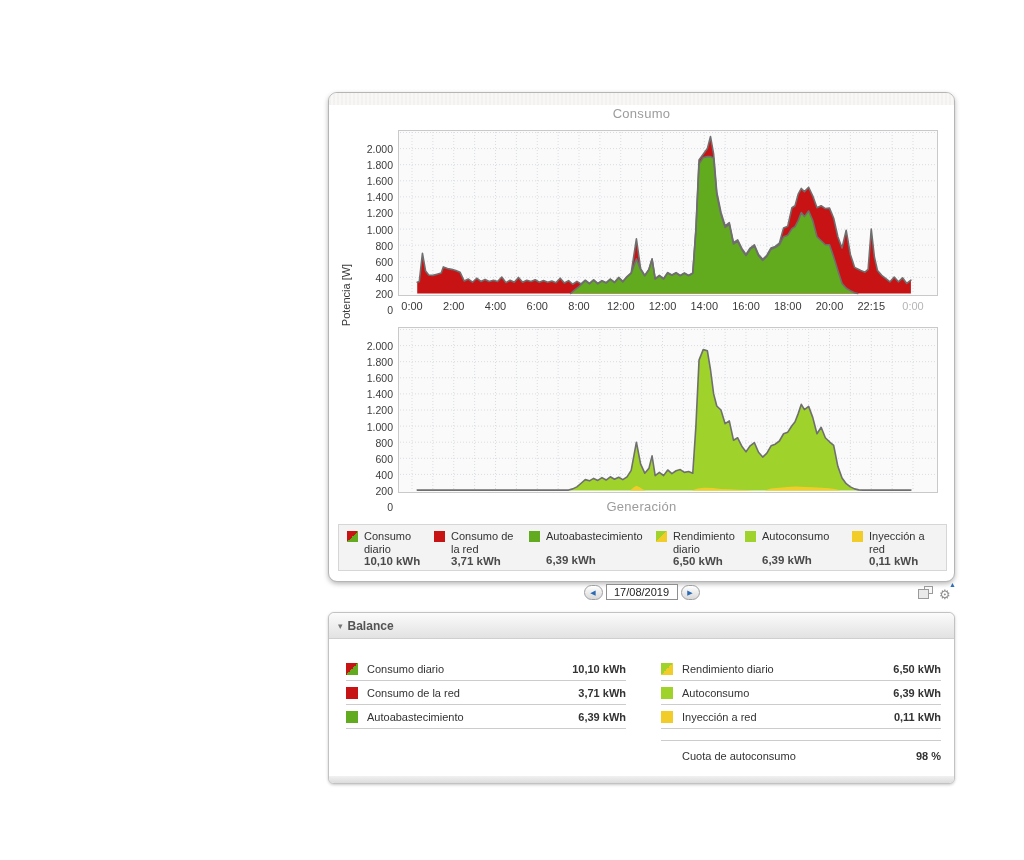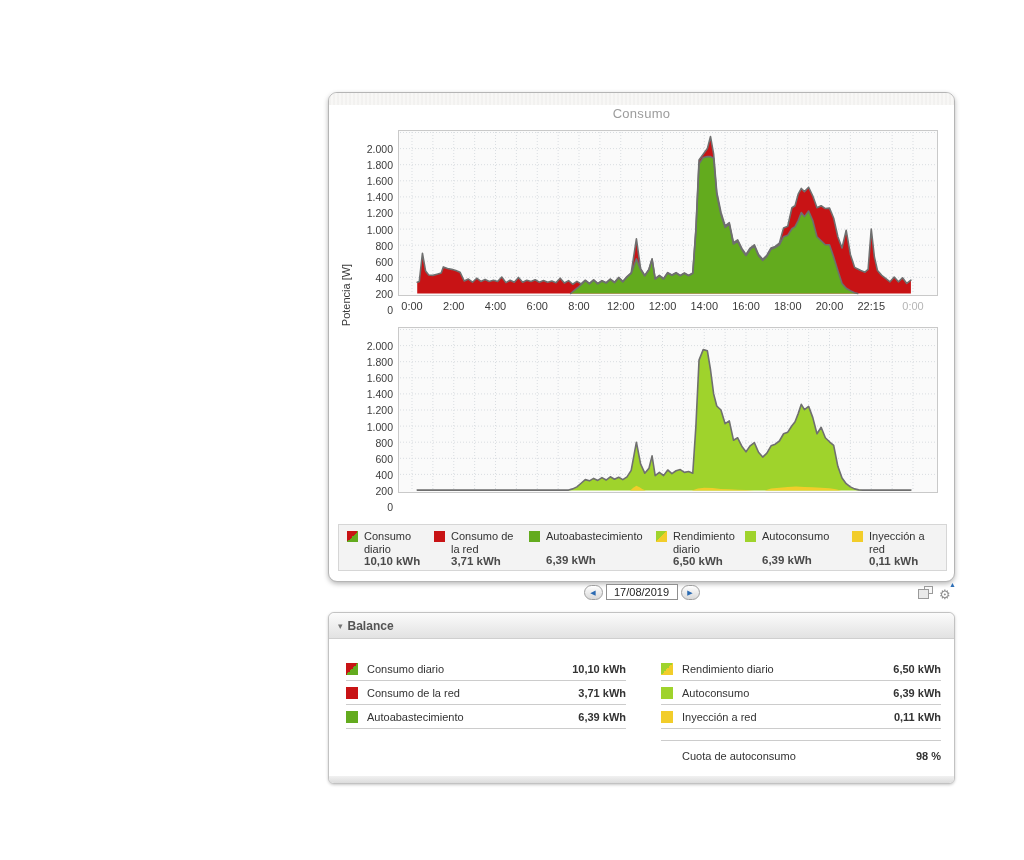--- a/index.html
+++ b/index.html
@@ -250,20 +250,21 @@
         <line x1="451.375" y1="1" x2="451.375" y2="163" stroke="#d9dde1" stroke-width="1" stroke-dasharray="1,2"></line>
         <line x1="472.25" y1="1" x2="472.25" y2="163" stroke="#d9dde1" stroke-width="1" stroke-dasharray="1,2"></line>
         <line x1="493.125" y1="1" x2="493.125" y2="163" stroke="#d9dde1" stroke-width="1" stroke-dasharray="1,2"></line>
         <line x1="514" y1="1" x2="514" y2="163" stroke="#d9dde1" stroke-width="1" stroke-dasharray="1,2"></line>
         <path d="M18.21875,162.0975 L18.21875,162.0975 L169.5625,162.0975 L173.7375,160.89 L177.9125,158.8775 L182.0875,155.255 L186.26250000000002,151.6325 L190.4375,152.84 L194.61249999999998,150.425 L198.78750000000002,152.4375 L202.96249999999998,149.62 L207.13750000000002,152.035 L211.3125,148.815 L215.48749999999998,151.23 L219.66250000000002,149.2175 L223.83749999999998,151.6325 L228.01250000000002,148.815 L232.1875,142.375 L237.40625,114.2 L241.58124999999998,135.935 L245.75625000000002,145.1925 L249.93124999999998,140.3625 L253.0625,127.88499999999999 L256.19375,147.6075 L260.36875,144.3875 L264.54375000000005,147.6075 L268.71875,141.9725 L272.89375,145.595 L277.06875,142.7775 L281.24375,141.57 L285.41875,144.3875 L289.59375,143.5825 L293.76875,145.1925 L296.9,98.1 L300.03125,32.09 L304.20625,21.625 L308.38125,22.83250000000001 L311.5125,41.75 L314.64375,65.9 L317.775,77.975 L321.95,82 L326.125,95.685 L330.3,92.8675 L334.475,112.1875 L338.65,109.77250000000001 L342.825,118.225 L347,123.86 L351.175,117.82249999999999 L355.34999999999997,114.60249999999999 L359.52500000000003,124.2625 L363.70000000000005,129.0925 L367.875,125.0675 L372.04999999999995,117.82249999999999 L376.22499999999997,116.2125 L380.40000000000003,112.9925 L384.57500000000005,105.7475 L388.75,104.1375 L392.92499999999995,97.6975 L396.05625000000003,93.6725 L399.1875,85.6225 L402.31874999999997,76.365 L405.45000000000005,81.5975 L409.625,78.3775 L413.79999999999995,89.6475 L417.97499999999997,105.7475 L422.15000000000003,99.3075 L426.32500000000005,109.77250000000001 L430.5,113.7975 L434.67499999999995,117.42 L438.84999999999997,138.35 L443.02500000000003,150.0225 L447.20000000000005,155.6575 L451.375,158.8775 L455.54999999999995,160.89 L459.72499999999997,161.856 L463.90000000000003,162.0975 L511.91249999999997,162.0975 L511.91249999999997,162.5 L18.21875,162.5 Z" fill="#9fd32c" stroke="none"></path>
         <path d="M231.14374999999998,162.5 L231.14374999999998,162.5 L234.27499999999998,159.6825 L237.40625,157.67 L240.53750000000002,159.28 L243.66875000000002,161.2925 L246.79999999999998,162.5 L292.725,162.5 L298.9875,160.4875 L305.25,159.6825 L313.6,160.085 L321.95,160.89 L330.3,161.2925 L338.65,161.695 L347,162.0975 L355.34999999999997,162.5 L365.78749999999997,162.5 L372.04999999999995,160.4875 L380.40000000000003,159.6825 L388.75,158.8775 L397.09999999999997,158.475 L405.45000000000005,158.8775 L413.79999999999995,159.28 L422.15000000000003,159.6825 L430.5,160.246 L436.76250000000005,161.2925 L441.98125000000005,162.5 L441.98125000000005,162.5 L231.14374999999998,162.5 Z" fill="#f2cd2a" stroke="none"></path>
         <path d="M18.21875,162.0975 L18.21875,162.0975 L169.5625,162.0975 L173.7375,160.89 L177.9125,158.8775 L182.0875,155.255 L186.26250000000002,151.6325 L190.4375,152.84 L194.61249999999998,150.425 L198.78750000000002,152.4375 L202.96249999999998,149.62 L207.13750000000002,152.035 L211.3125,148.815 L215.48749999999998,151.23 L219.66250000000002,149.2175 L223.83749999999998,151.6325 L228.01250000000002,148.815 L232.1875,142.375 L237.40625,114.2 L241.58124999999998,135.935 L245.75625000000002,145.1925 L249.93124999999998,140.3625 L253.0625,127.88499999999999 L256.19375,147.6075 L260.36875,144.3875 L264.54375000000005,147.6075 L268.71875,141.9725 L272.89375,145.595 L277.06875,142.7775 L281.24375,141.57 L285.41875,144.3875 L289.59375,143.5825 L293.76875,145.1925 L296.9,98.1 L300.03125,32.09 L304.20625,21.625 L308.38125,22.83250000000001 L311.5125,41.75 L314.64375,65.9 L317.775,77.975 L321.95,82 L326.125,95.685 L330.3,92.8675 L334.475,112.1875 L338.65,109.77250000000001 L342.825,118.225 L347,123.86 L351.175,117.82249999999999 L355.34999999999997,114.60249999999999 L359.52500000000003,124.2625 L363.70000000000005,129.0925 L367.875,125.0675 L372.04999999999995,117.82249999999999 L376.22499999999997,116.2125 L380.40000000000003,112.9925 L384.57500000000005,105.7475 L388.75,104.1375 L392.92499999999995,97.6975 L396.05625000000003,93.6725 L399.1875,85.6225 L402.31874999999997,76.365 L405.45000000000005,81.5975 L409.625,78.3775 L413.79999999999995,89.6475 L417.97499999999997,105.7475 L422.15000000000003,99.3075 L426.32500000000005,109.77250000000001 L430.5,113.7975 L434.67499999999995,117.42 L438.84999999999997,138.35 L443.02500000000003,150.0225 L447.20000000000005,155.6575 L451.375,158.8775 L455.54999999999995,160.89 L459.72499999999997,161.856 L463.90000000000003,162.0975 L511.91249999999997,162.0975" fill="none" stroke="#6f6f6f" stroke-width="1.6" stroke-linejoin="round" stroke-linecap="round"></path>
       </svg>
   </div>
 
+  <div class="widget-subtitle">Generación</div>
 
   <div class="legend" id="legend">
       <div class="legend-item">
         <div class="li-top">
           <span class="swatch" style="background: linear-gradient(135deg, rgb(200, 19, 21) 0px, rgb(200, 19, 21) 50%, rgb(99, 171, 30) 50%, rgb(99, 171, 30) 100%);"></span>
           <span class="li-label">Consumo diario</span>
         </div>
         <div class="li-value">10,10 kWh</div>
       </div>
       <div class="legend-item">

